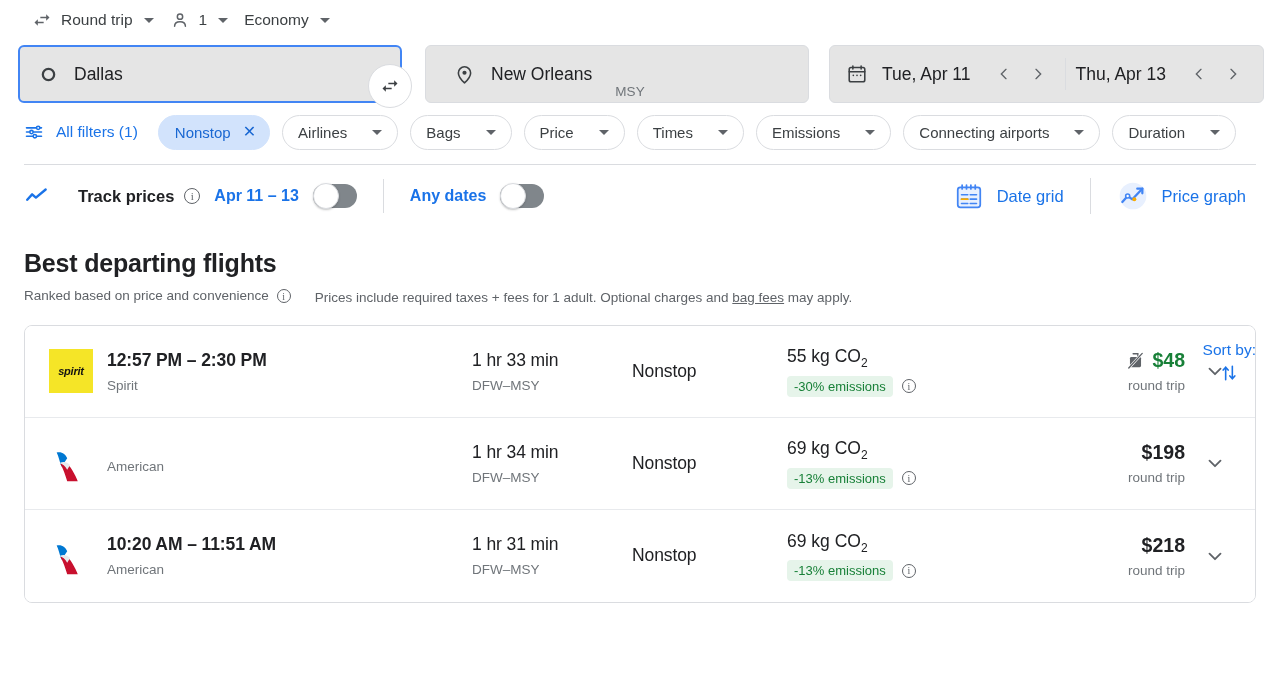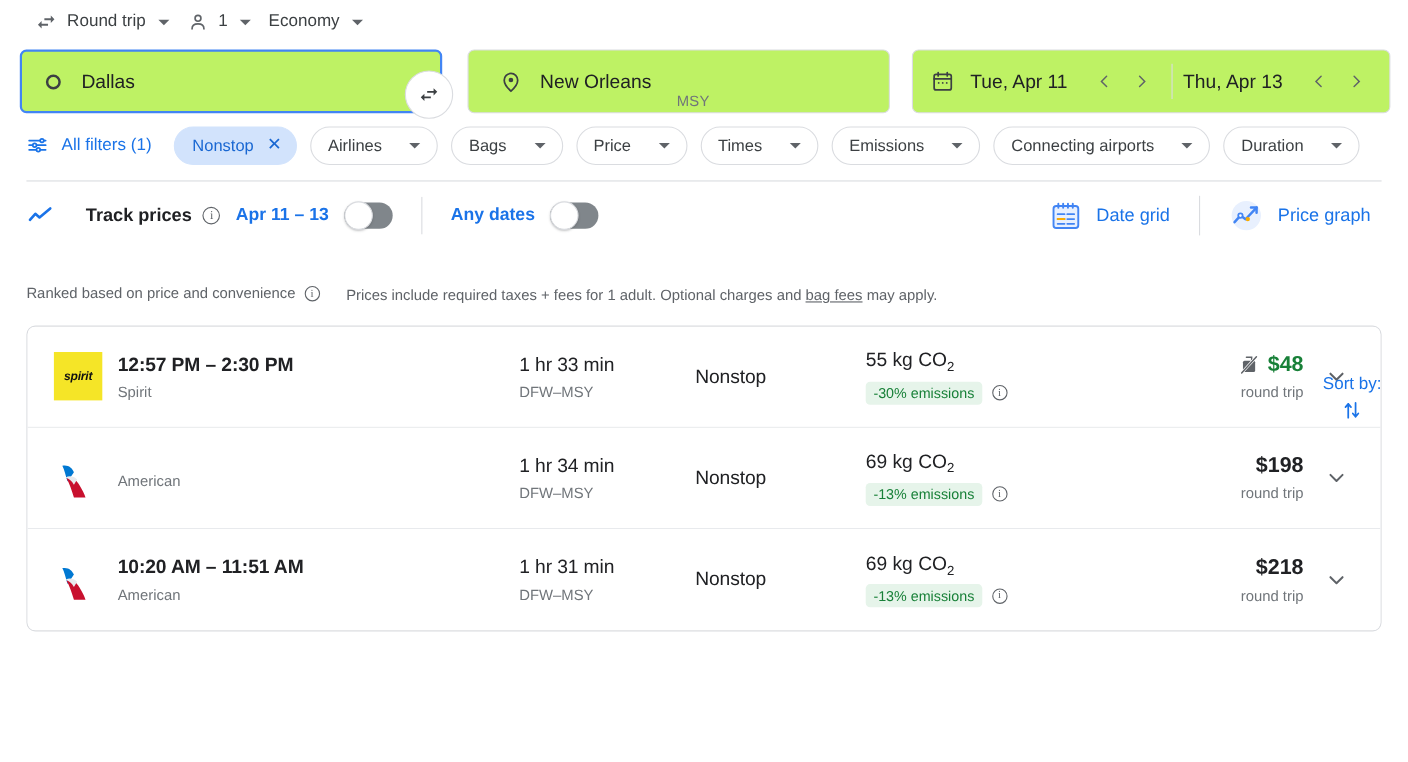--- a/index.html
+++ b/index.html
@@ -50,21 +50,21 @@
     padding: 0 16px 0 18px;
     height: 68px;
     gap: 0;
   }
   .field {
     height: 58px;
     border: 1px solid #dadce0;
     border-radius: 6px;
     display: flex;
     align-items: center;
-    background: #bef264;
+    background: #e5e5e5;
     position: relative;
   }
   .field.origin {
     width: 384px;
     border: 2px solid #4285f4;
     padding-left: 20px;
     gap: 17px;
     z-index: 2;
   }
   .field.dest {
@@ -535,20 +535,21 @@
           <circle cx="8" cy="12" r="1.5" fill="#fff" stroke="#4285f4" stroke-width="1.2"></circle>
           <circle cx="13" cy="14.4" r="1.5" fill="#f9ab00"></circle>
         </svg>
       </span>
       <span>Price graph</span>
     </div>
   </div>
 </div>
 
 <div class="bdf">
+  <h1>Best departing flights</h1>
   <div class="bdf-sub">
     <span class="rank">Ranked based on price and convenience</span>
     <span class="info-c sm" style="margin-left:8px;margin-top:1px">i</span>
     <span class="note"><span>Prices include required taxes + fees for 1 adult. Optional charges and </span><u>bag fees</u><span> may apply.</span></span>
   </div>
 </div>
 
 <div class="sortby">
   <span>Sort by:</span>
   <span class="ico">

